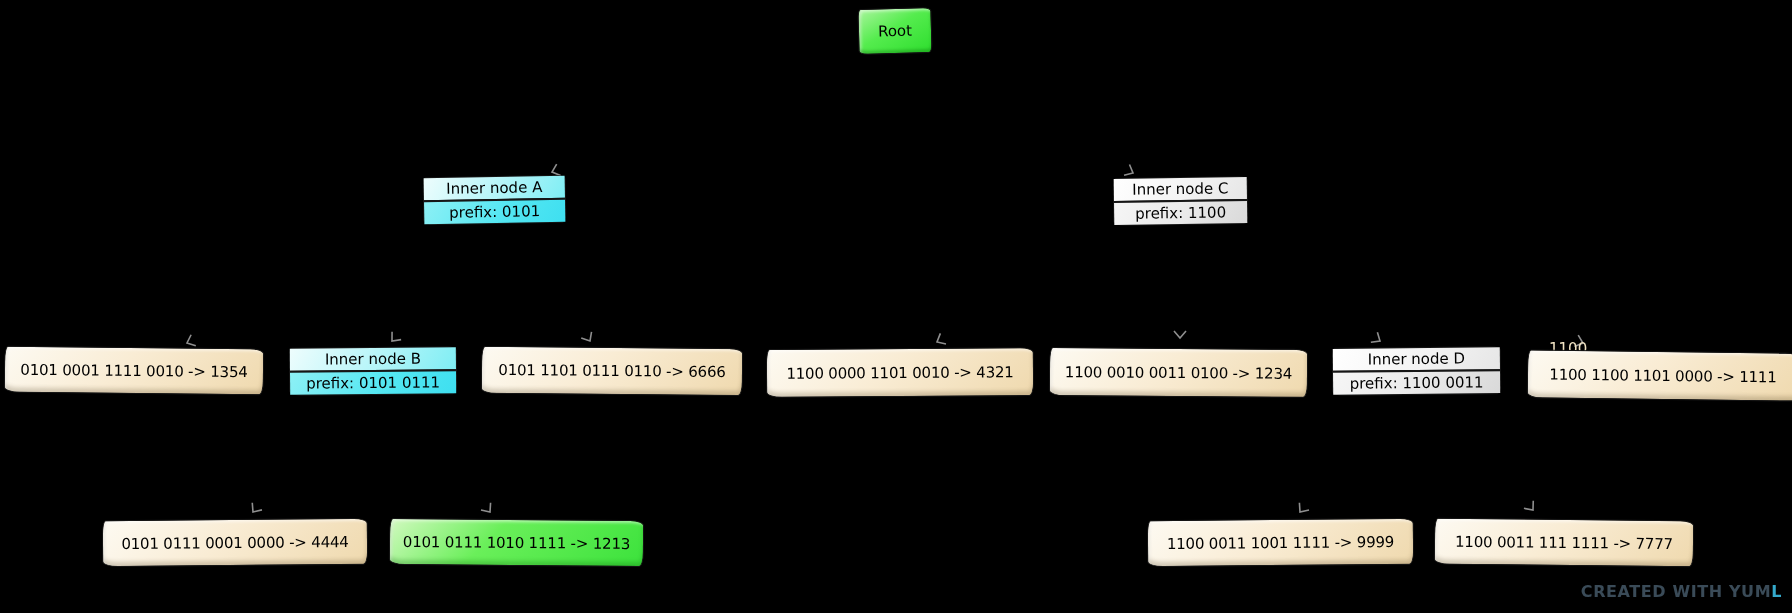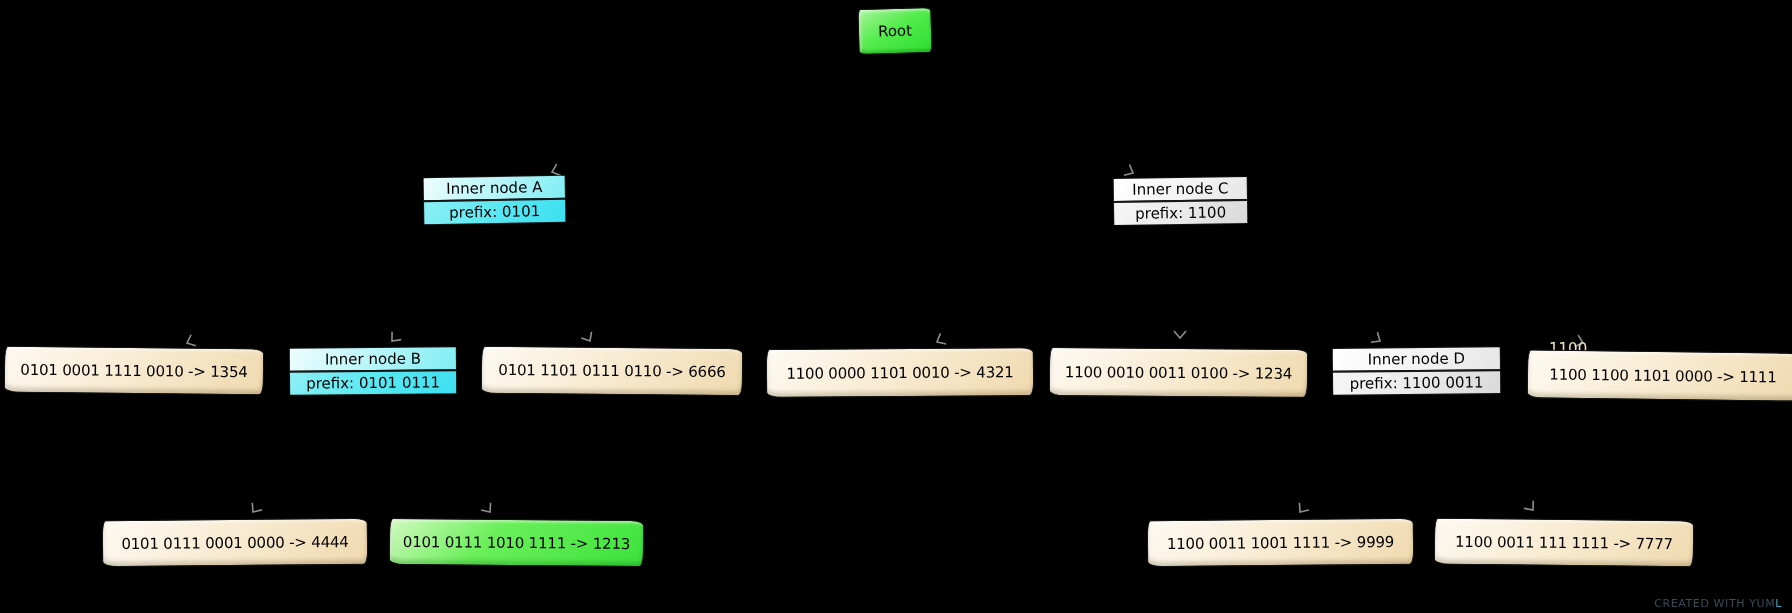--- a/index.html
+++ b/index.html
@@ -57,21 +57,21 @@
   #n-leaf-4444 {left:102px;top:519px; width:266px;height:47px; transform:rotate(-0.5deg);}
   #n-leaf-1213 {left:389px;top:519px; width:255px;height:47px; transform:rotate(0.5deg);}
   #n-leaf-9999 {left:1147px;top:519px;width:267px;height:47px; transform:rotate(-0.5deg);}
   #n-leaf-7777 {left:1434px;top:519px;width:260px;height:47px; transform:rotate(0.6deg);}
 
   .clipped-fragment{
     position:absolute;left:1549px;top:342px;height:11px;overflow:hidden;
     color:#f2e4c4;font-size:15px;line-height:15px;letter-spacing:0px;
   }
   .watermark{
-    position:absolute;right:10px;bottom:3px;font-size:11px;font-weight:normal;
+    position:absolute;right:10px;bottom:12px;font-size:16px;font-weight:bold;
     letter-spacing:0.6px;color:#3a4b58;
   }
   .watermark .accent{color:#34a9cb;}
 </style>
 </head>
 <body>
 
 <div id="stage">
 
   <svg id="edge-layer" width="1792" height="613" viewBox="0 0 1792 613">

